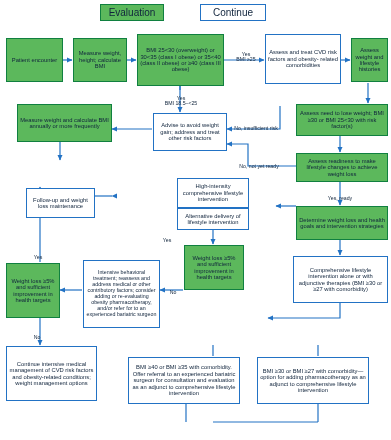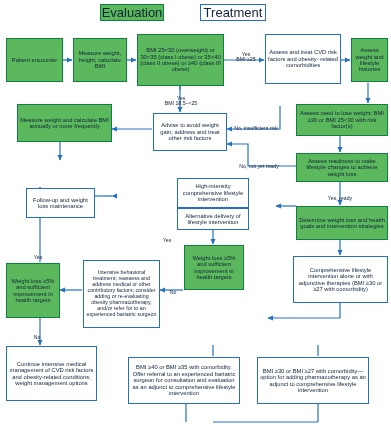--- a/index.html
+++ b/index.html
@@ -18,21 +18,21 @@
     padding:2px 2px;
     overflow:hidden;
   }
   .node span{display:block;width:100%;}
   .green{background:#5cb85c;border:1.4px solid #108040;color:#10243c;}
   .white{background:#ffffff;border:1.4px solid #2272c4;color:#10243c;}
 
   .legend{
     position:absolute;box-sizing:border-box;
     display:flex;align-items:center;justify-content:center;text-align:center;
-    font-size:13px;
+    font-size:10px;
   }
 
   .elabel{
     position:absolute;text-align:center;line-height:1.1;
     color:#10243c;font-size:5.2px;white-space:pre-line;
   }
 </style>
 </head>
 <body>
 
@@ -101,21 +101,21 @@
       <path d="M186,404 L186,422"></path>
       <path d="M318,404 L318,422"></path>
       <path d="M80,196 L112,196"></path>
     </g>
   </svg>
 
   <div class="legend green" style="left:100px;top:4px;width:64px;height:17px;">
     <span>Evaluation</span>
   </div>
   <div class="legend white" style="left:200px;top:4px;width:66px;height:17px;">
-    <span>Treatment</span>
+    <span>Continue</span>
   </div>
 
   <div class="node green" style="left:6px;top:38px;width:57px;height:44px;font-size:5.8px;">
     <span>Patient encounter</span>
   </div>
 
   <div class="node green" style="left:73px;top:38px;width:54px;height:44px;font-size:5.8px;">
     <span>Measure weight, height; calculate BMI</span>
   </div>
 

